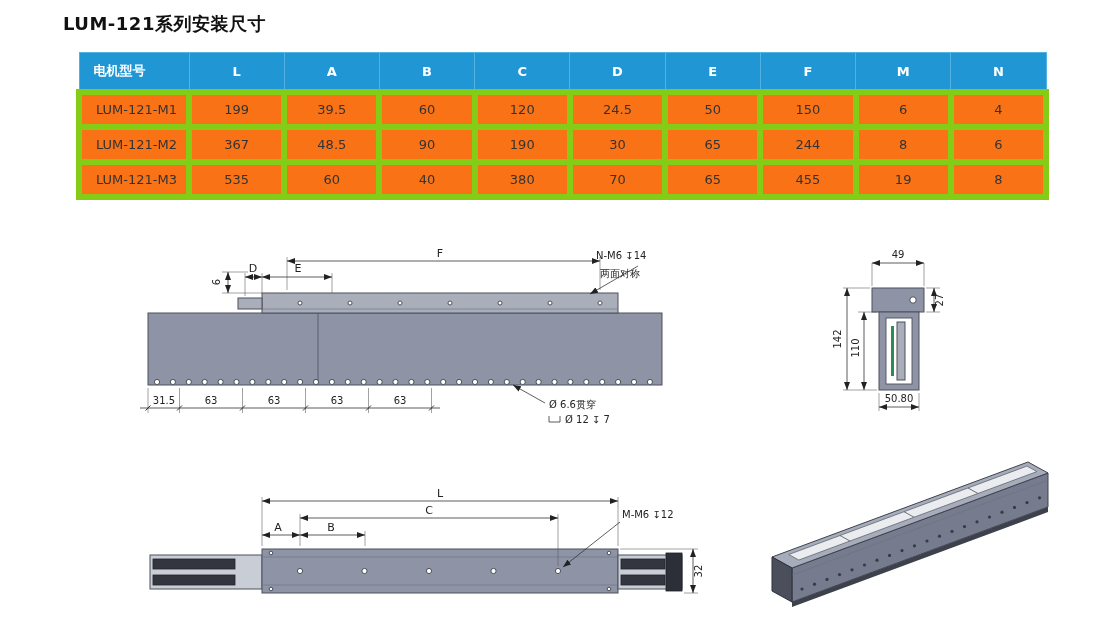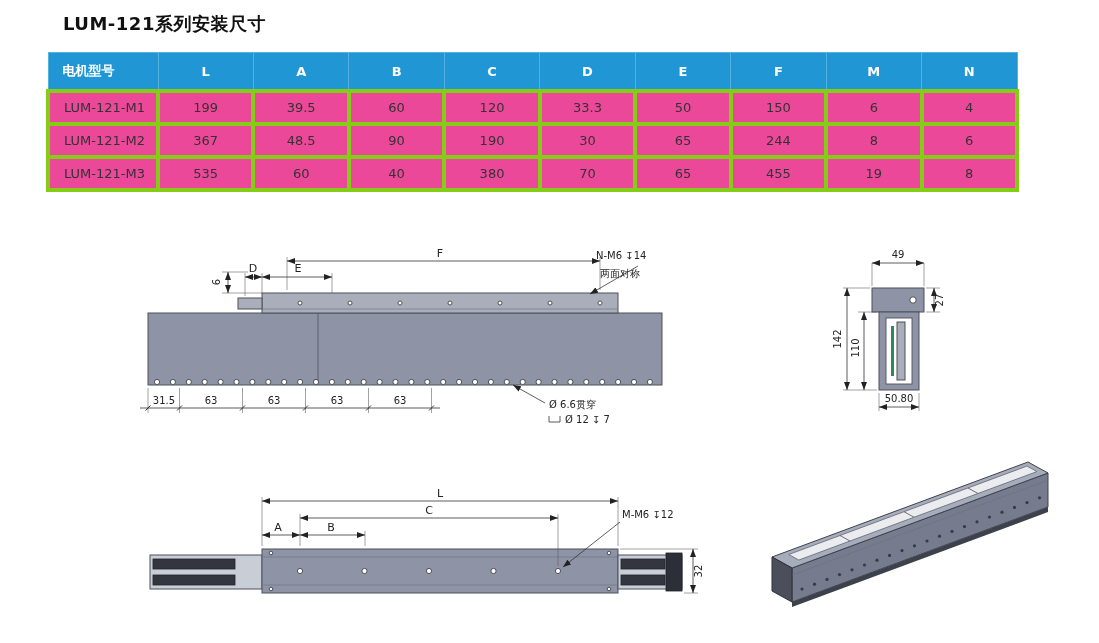--- a/index.html
+++ b/index.html
@@ -1,24 +1,24 @@
 <!DOCTYPE html>
 <html><head>
 <meta charset="utf-8">
 <style>
   html,body { margin:0; padding:0; background:#fff; }
   .page { position:relative; width:1099px; height:643px; background:#fff; overflow:hidden;
           font-family:"DejaVu Sans","Liberation Sans",sans-serif; }
   .title { position:absolute; left:63px; top:12px; margin:0; font-size:18px; font-weight:bold;
            color:#111; letter-spacing:0.5px; }
-  .spec-table { position:absolute; left:46px; top:52px; width:973px; border-collapse:collapse;
+  .spec-table { position:absolute; left:76px; top:52px; width:973px; border-collapse:collapse;
                 table-layout:fixed; font-size:13px; color:#333; }
   .spec-table th { background:#2097d4; color:#fff; font-weight:bold; height:36px;
                    border:1px solid #54b2e0; text-align:center; padding:0; }
-  .spec-table td { background:#ec4899; height:29px; border:4px solid #84cc16; text-align:center; padding:0; }
+  .spec-table td { background:#f97316; height:29px; border:6px solid #84cc16; text-align:center; padding:0; }
   .spec-table th.model-col, .spec-table td.model-cell { text-align:left; padding-left:14px; }
   .spec-table { border:1px solid #c4cbd2; }
   .drawings { position:absolute; left:0; top:230px; }
 
   .part-body  { fill:#8e94a5; stroke:#4d515c; stroke-width:1; }
   .part-plate { fill:#a9aeba; stroke:#4d515c; stroke-width:1; }
   .part-rail  { fill:#c9cdd5; stroke:#4d515c; stroke-width:1; }
   .part-dark  { fill:#33363e; stroke:#22242a; stroke-width:0.8; }
   .part-darker{ fill:#2c2f37; stroke:#1d1f25; stroke-width:0.8; }
   .iso-front  { fill:#767c8e; stroke:#3e424d; stroke-width:1; }
@@ -74,21 +74,21 @@
         <th>N</th>
       </tr>
     </thead>
     <tbody>
       <tr>
         <td class="model-cell">LUM-121-M1</td>
         <td>199</td>
         <td>39.5</td>
         <td>60</td>
         <td>120</td>
-        <td>33.3</td>
+        <td>24.5</td>
         <td>50</td>
         <td>150</td>
         <td>6</td>
         <td>4</td>
       </tr>
       <tr>
         <td class="model-cell">LUM-121-M2</td>
         <td>367</td>
         <td>48.5</td>
         <td>90</td>

